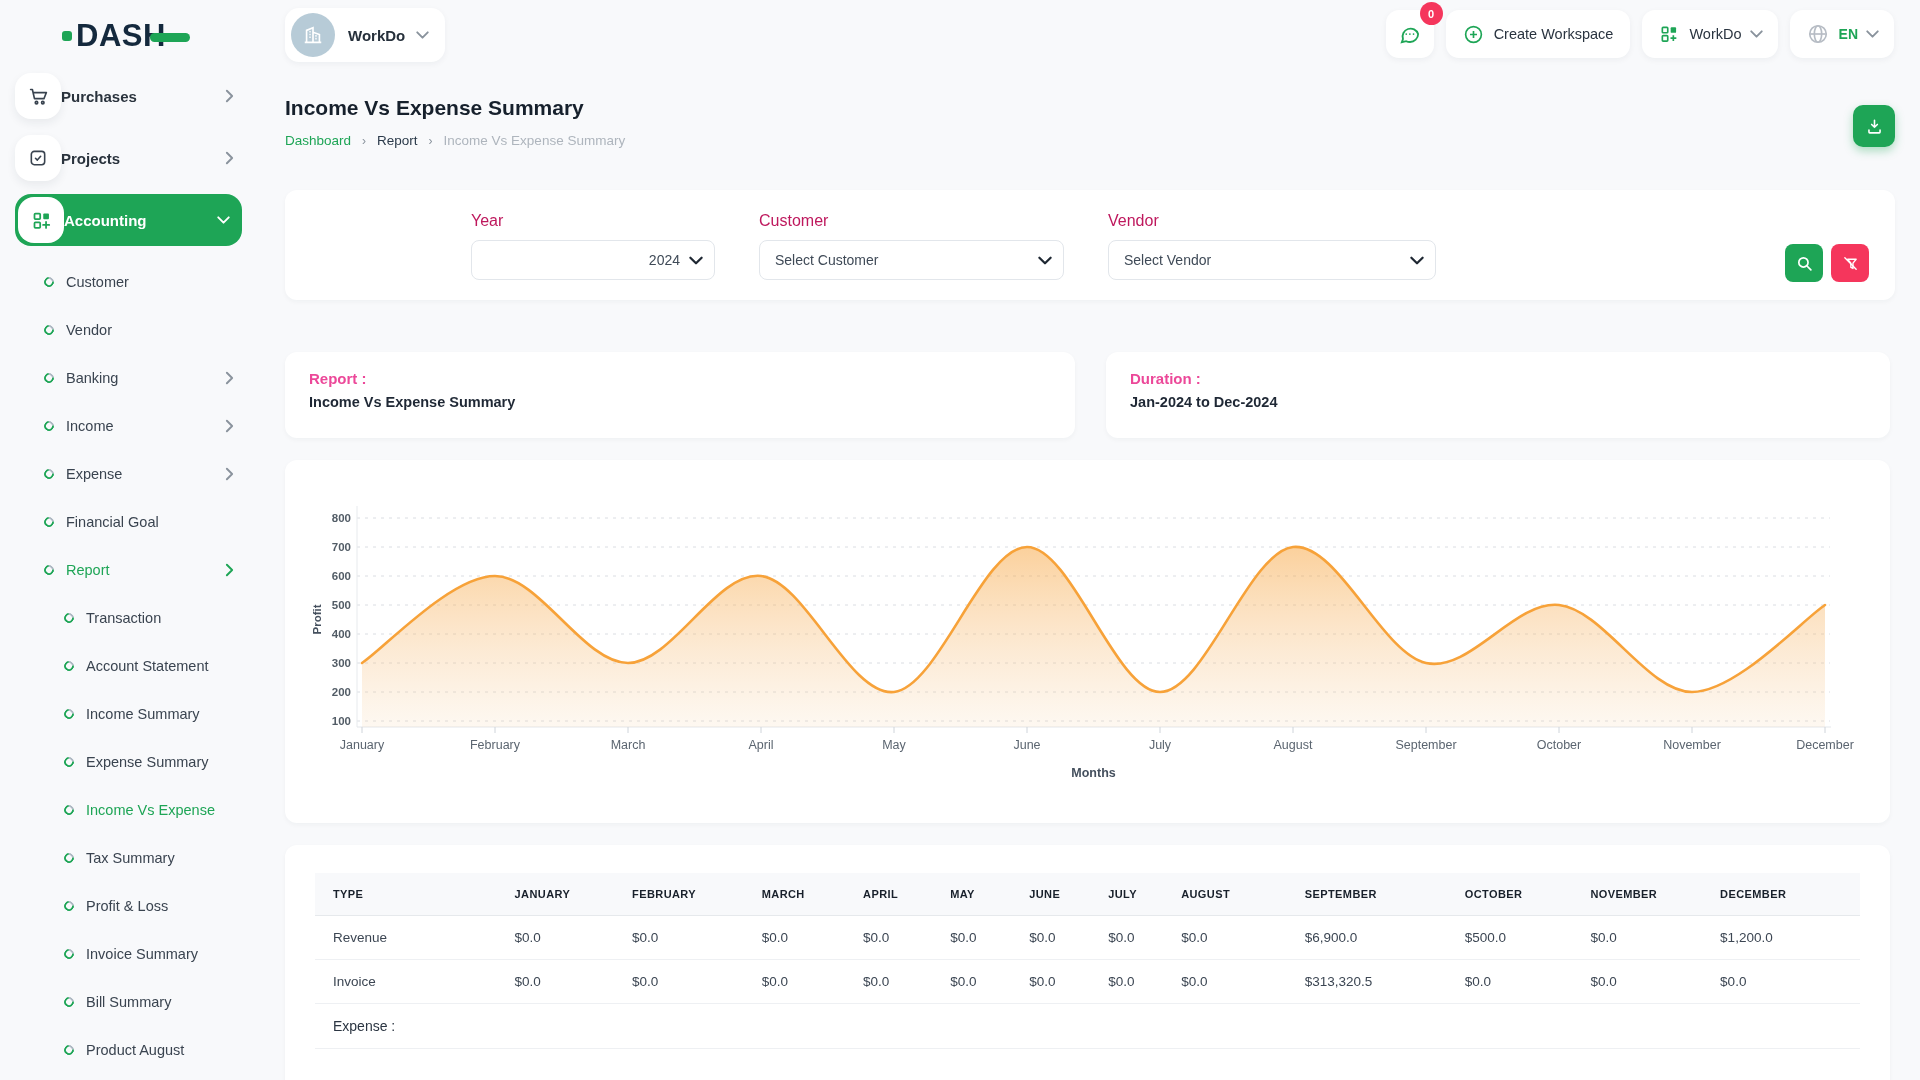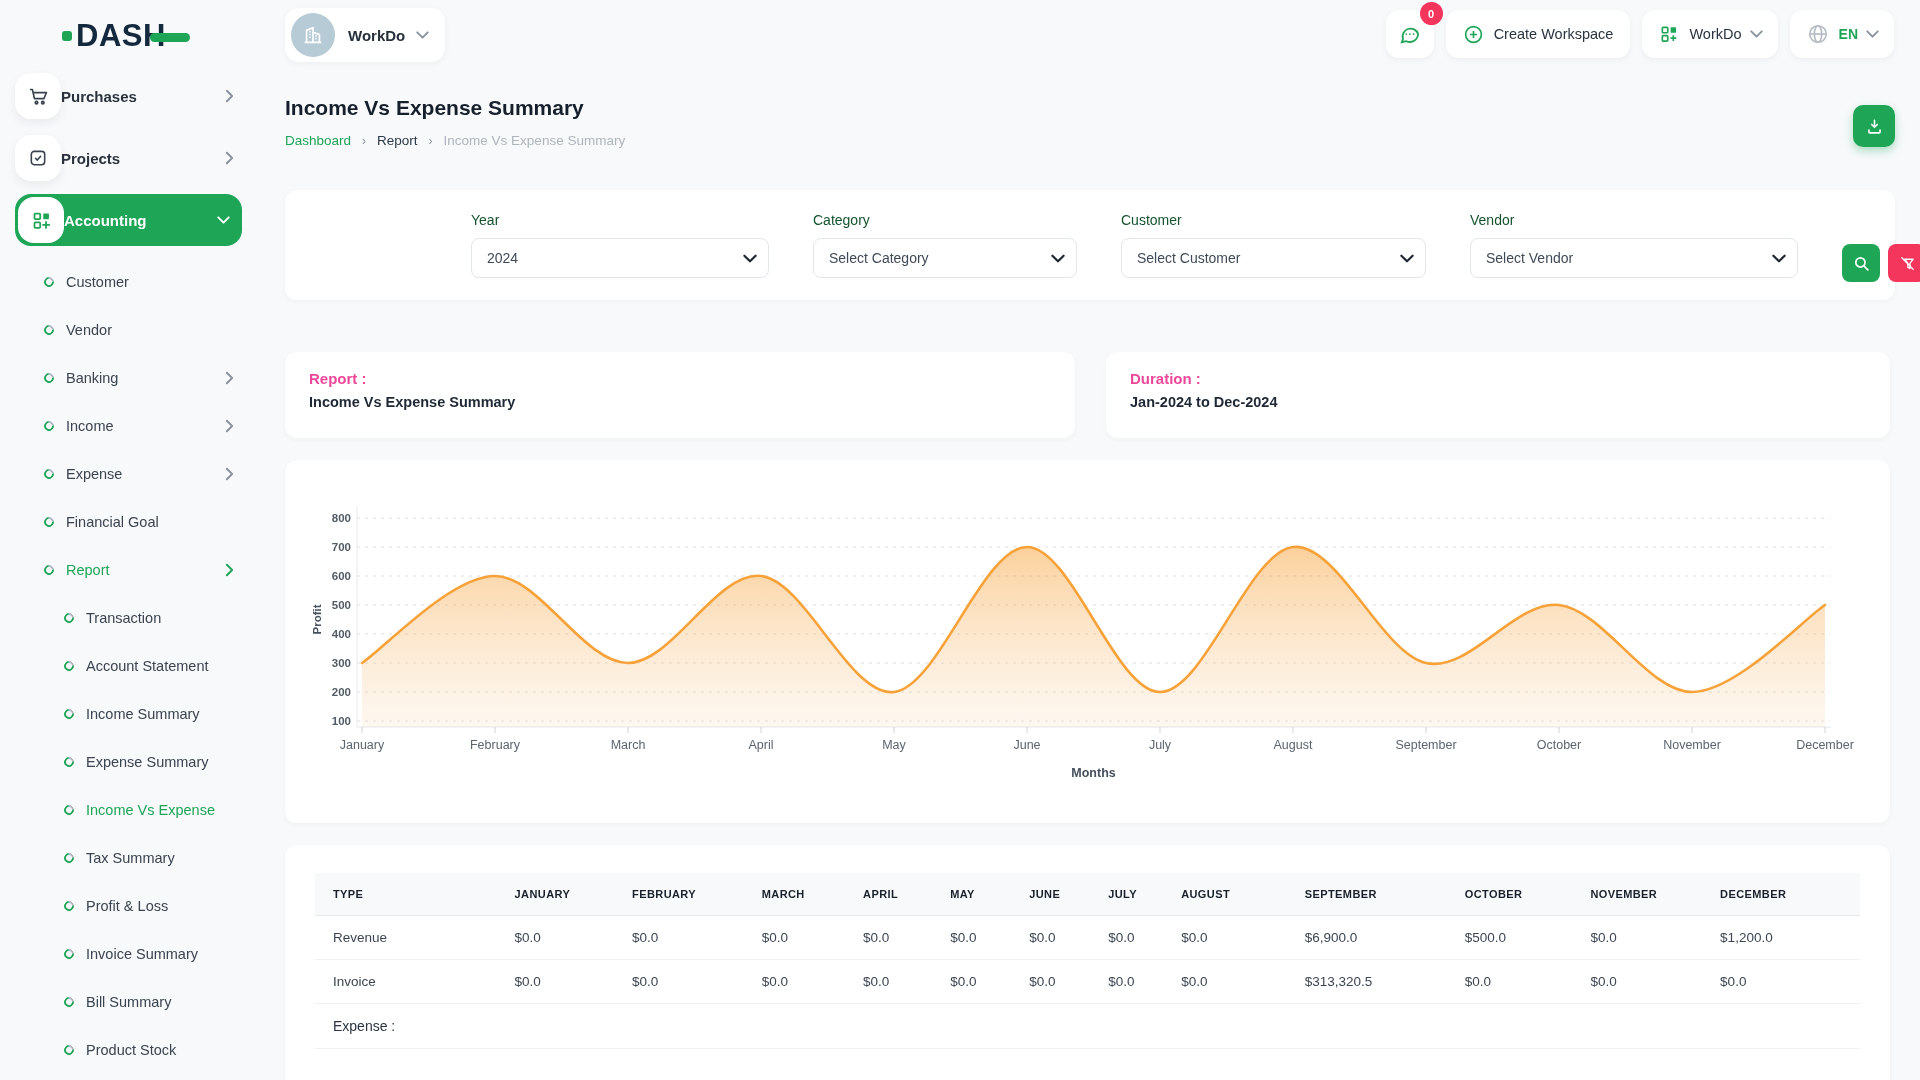--- a/index.html
+++ b/index.html
@@ -60,25 +60,25 @@
   .bc-mid { color:#2b3a4a; cursor:pointer; }
   .bc-cur { color:#aeb5bd; }
   .bc-sep { color:#8a939d; font-size:12px; }
   .dl-btn { position:absolute; top:35px; right:0; width:42px; height:42px; border-radius:10px; background:#1ea556;
     display:flex; align-items:center; justify-content:center; color:#fff; cursor:pointer; box-shadow:0 4px 10px rgba(30,165,86,.35); }
 
   .card { position:absolute; background:#fff; border-radius:12px; box-shadow:0 2px 5px rgba(25,39,52,.04); }
 
   .filter-card { top:120px; left:0; width:1610px; height:110px; display:flex; padding:22px 26px 0 186px; }
   .f-group { margin-right:44px; }
-  .f-label { font-size:14px; color:#14532d; margin-bottom:10px; }
+  .f-label { font-size:16px; color:#be185d; margin-bottom:10px; }
   .f-select { position:relative; height:40px; border:1px solid #e2e6eb; border-radius:8px; background:#fff;
     display:flex; align-items:center; padding:0 34px 0 15px; font-size:14px; color:#3f4a57; cursor:pointer; }
   .f-select .chev { position:absolute; right:13px; color:#1f2833; }
-  .w-year{width:298px;} .w-cat{width:264px;} .w-cust{width:305px;} .w-vend{width:328px;}
+  .w-year{width:244px;justify-content:flex-end;} .w-cat{width:264px;} .w-cust{width:305px;} .w-vend{width:328px;}
   .f-actions { margin-left:auto; display:flex; gap:8px; padding-top:32px; }
   .icon-btn { width:38px; height:38px; border-radius:8px; display:flex; align-items:center; justify-content:center; color:#fff; cursor:pointer; }
   .icon-btn.search { background:#1ea556; }
   .icon-btn.reset { background:#f5365c; }
 
   .sum-card { top:282px; height:86px; padding:18px 24px; }
   .sum-card .t { font-size:15px; font-weight:600; color:#ec4899; margin-bottom:7px; }
   .sum-card .v { font-size:14.5px; font-weight:700; color:#1f2835; }
   .sum-1 { left:0; width:790px; }
   .sum-2 { left:821px; width:784px; }
@@ -299,21 +299,21 @@
       <div class="sub-row lvl3">
         <span class="bullet"></span>
         <span>Invoice Summary</span>
       </div>
       <div class="sub-row lvl3">
         <span class="bullet"></span>
         <span>Bill Summary</span>
       </div>
       <div class="sub-row lvl3">
         <span class="bullet"></span>
-        <span>Product Stock</span>
+        <span>Product August</span>
       </div>
       <div class="sub-row lvl3">
         
         
       </div>
     </div>
   </div>
 
 <div class="main">
   <div class="page-title">Income Vs Expense Summary</div>
@@ -330,31 +330,20 @@
     <svg width="19" height="19" viewBox="0 0 24 24" fill="none" stroke="#fff" stroke-width="2" stroke-linecap="round" stroke-linejoin="round">
       <path d="M12 4v9M12 13l-3.6-3.6M12 13l3.6-3.6M5 16.5V19a1 1 0 0 0 1 1h12a1 1 0 0 0 1-1v-2.5"></path>
     </svg>
   </div>
 
   <div class="card filter-card">
     <div class="f-group">
       <div class="f-label">Year</div>
       <div class="f-select w-year">
         <span>2024</span>
-        <span class="chev">
-            <svg viewBox="0 0 10 16" width="10" height="15" style="transform:rotate(90deg)">
-              <path d="M2 2l6 6-6 6" fill="none" stroke="currentColor" stroke-width="2.4" stroke-linecap="round" stroke-linejoin="round"></path>
-            </svg>
-          </span>
-      </div>
-    </div>
-    <div class="f-group">
-      <div class="f-label">Category</div>
-      <div class="f-select w-cat">
-        <span>Select Category</span>
         <span class="chev">
             <svg viewBox="0 0 10 16" width="10" height="15" style="transform:rotate(90deg)">
               <path d="M2 2l6 6-6 6" fill="none" stroke="currentColor" stroke-width="2.4" stroke-linecap="round" stroke-linejoin="round"></path>
             </svg>
           </span>
       </div>
     </div>
     <div class="f-group">
       <div class="f-label">Customer</div>
       <div class="f-select w-cust">

